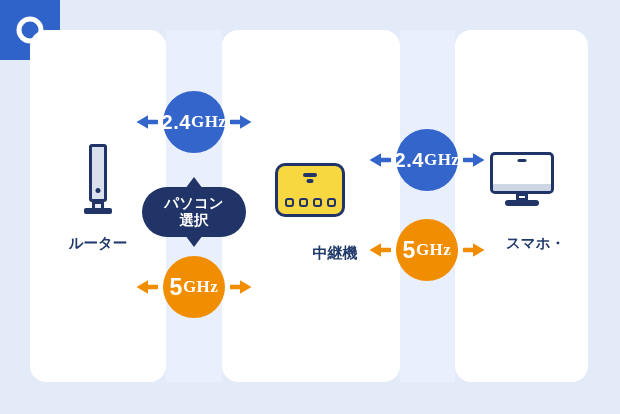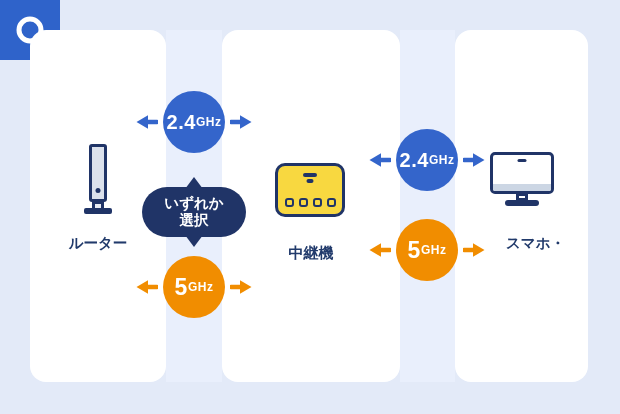--- a/index.html
+++ b/index.html
@@ -20,36 +20,36 @@
   .band{position:absolute;top:30px;height:352px;background:#e9effc;}
   .band-left{left:166px;width:56px;}
   .band-right{left:400px;width:55px;}
 
   
   .badge{position:absolute;width:62px;height:62px;border-radius:50%;display:flex;flex-direction:row;align-items:center;justify-content:center;color:#ffffff;font-weight:700;}
   .badge.blue{background:#3465cb;}
   .badge.orange{background:#f18d00;}
   .badge .badge-value{font-size:20px;line-height:20px;letter-spacing:.5px;}
   .badge.big5 .badge-value{font-size:23px;line-height:22px;}
-  .badge .badge-unit{font-size:12px;line-height:14px;letter-spacing:.5px;}
+  .badge .badge-unit{font-size:17px;line-height:14px;letter-spacing:.5px;font-family:Liberation Serif, serif;}
   .arrow{position:absolute;top:50%;transform:translateY(-50%);width:22px;height:16px;}
   .arrow.a-left{left:-27px;}
   .arrow.a-right{right:-27px;transform:translateY(-50%) scaleX(-1);}
   .blue .arrow{color:#3465cb;}
   .orange .arrow{color:#f18d00;}
 
   
   .bubble{position:absolute;left:142px;top:187px;width:104px;height:50px;background:#203467;border-radius:26px;display:flex;flex-direction:column;align-items:center;justify-content:center;color:#fff;font-weight:700;font-size:14.5px;line-height:17px;}
   .bubble::before{content:"";position:absolute;top:-10px;left:50%;transform:translateX(-50%);border-left:9px solid transparent;border-right:9px solid transparent;border-bottom:12px solid #203467;}
   .bubble::after{content:"";position:absolute;bottom:-10px;left:50%;transform:translateX(-50%);border-left:9px solid transparent;border-right:9px solid transparent;border-top:12px solid #203467;}
 
   
   .label{position:absolute;color:#213a6b;font-weight:700;text-align:center;font-size:14.5px;line-height:22px;}
   .label-left{left:30px;width:136px;top:232px;}
-  .label-mid{left:222px;width:178px;top:242px;font-size:15px;}
+  .label-mid{left:222px;width:178px;top:242px;font-size:15px;padding-left:24px;}
   .label-right{left:469px;width:133px;top:232px;}
   .label .line{display:block;}
 
   
   .router{position:absolute;left:84px;top:144px;width:28px;height:70px;}
   .router-body{position:absolute;left:5px;top:0;width:12px;height:52px;background:#dbe1ec;border:3px solid #203467;border-radius:3px;}
   .router-dot{position:absolute;left:50%;bottom:6px;transform:translateX(-50%);width:5px;height:5px;background:#203467;border-radius:50%;}
   .router-neck{position:absolute;left:8px;top:57px;width:6px;height:6px;background:#e8ecf4;border:3px solid #203467;}
   .router-base{position:absolute;left:0;top:64px;width:28px;height:6px;background:#203467;border-radius:2px;}
 
@@ -132,21 +132,21 @@
     <span class="badge-unit">GHz</span>
     <span class="arrow a-right">
       <svg viewBox="0 0 22 16" width="22" height="16">
           <path d="M21 8 H10" stroke="currentColor" stroke-width="4.5" stroke-linecap="round" fill="none"></path>
           <path d="M0.5 8 L12 1.2 L12 14.8 Z" fill="currentColor"></path>
         </svg>
     </span>
   </div>
 
   <div class="bubble">
-    <span>いずれか</span>
+    <span>パソコン</span>
     <span>選択</span>
   </div>
 
   <div class="badge orange big5" style="left:163px;top:256px;">
     <span class="arrow a-left">
       <svg viewBox="0 0 22 16" width="22" height="16">
           <path d="M21 8 H10" stroke="currentColor" stroke-width="4.5" stroke-linecap="round" fill="none"></path>
           <path d="M0.5 8 L12 1.2 L12 14.8 Z" fill="currentColor"></path>
         </svg>
     </span>

